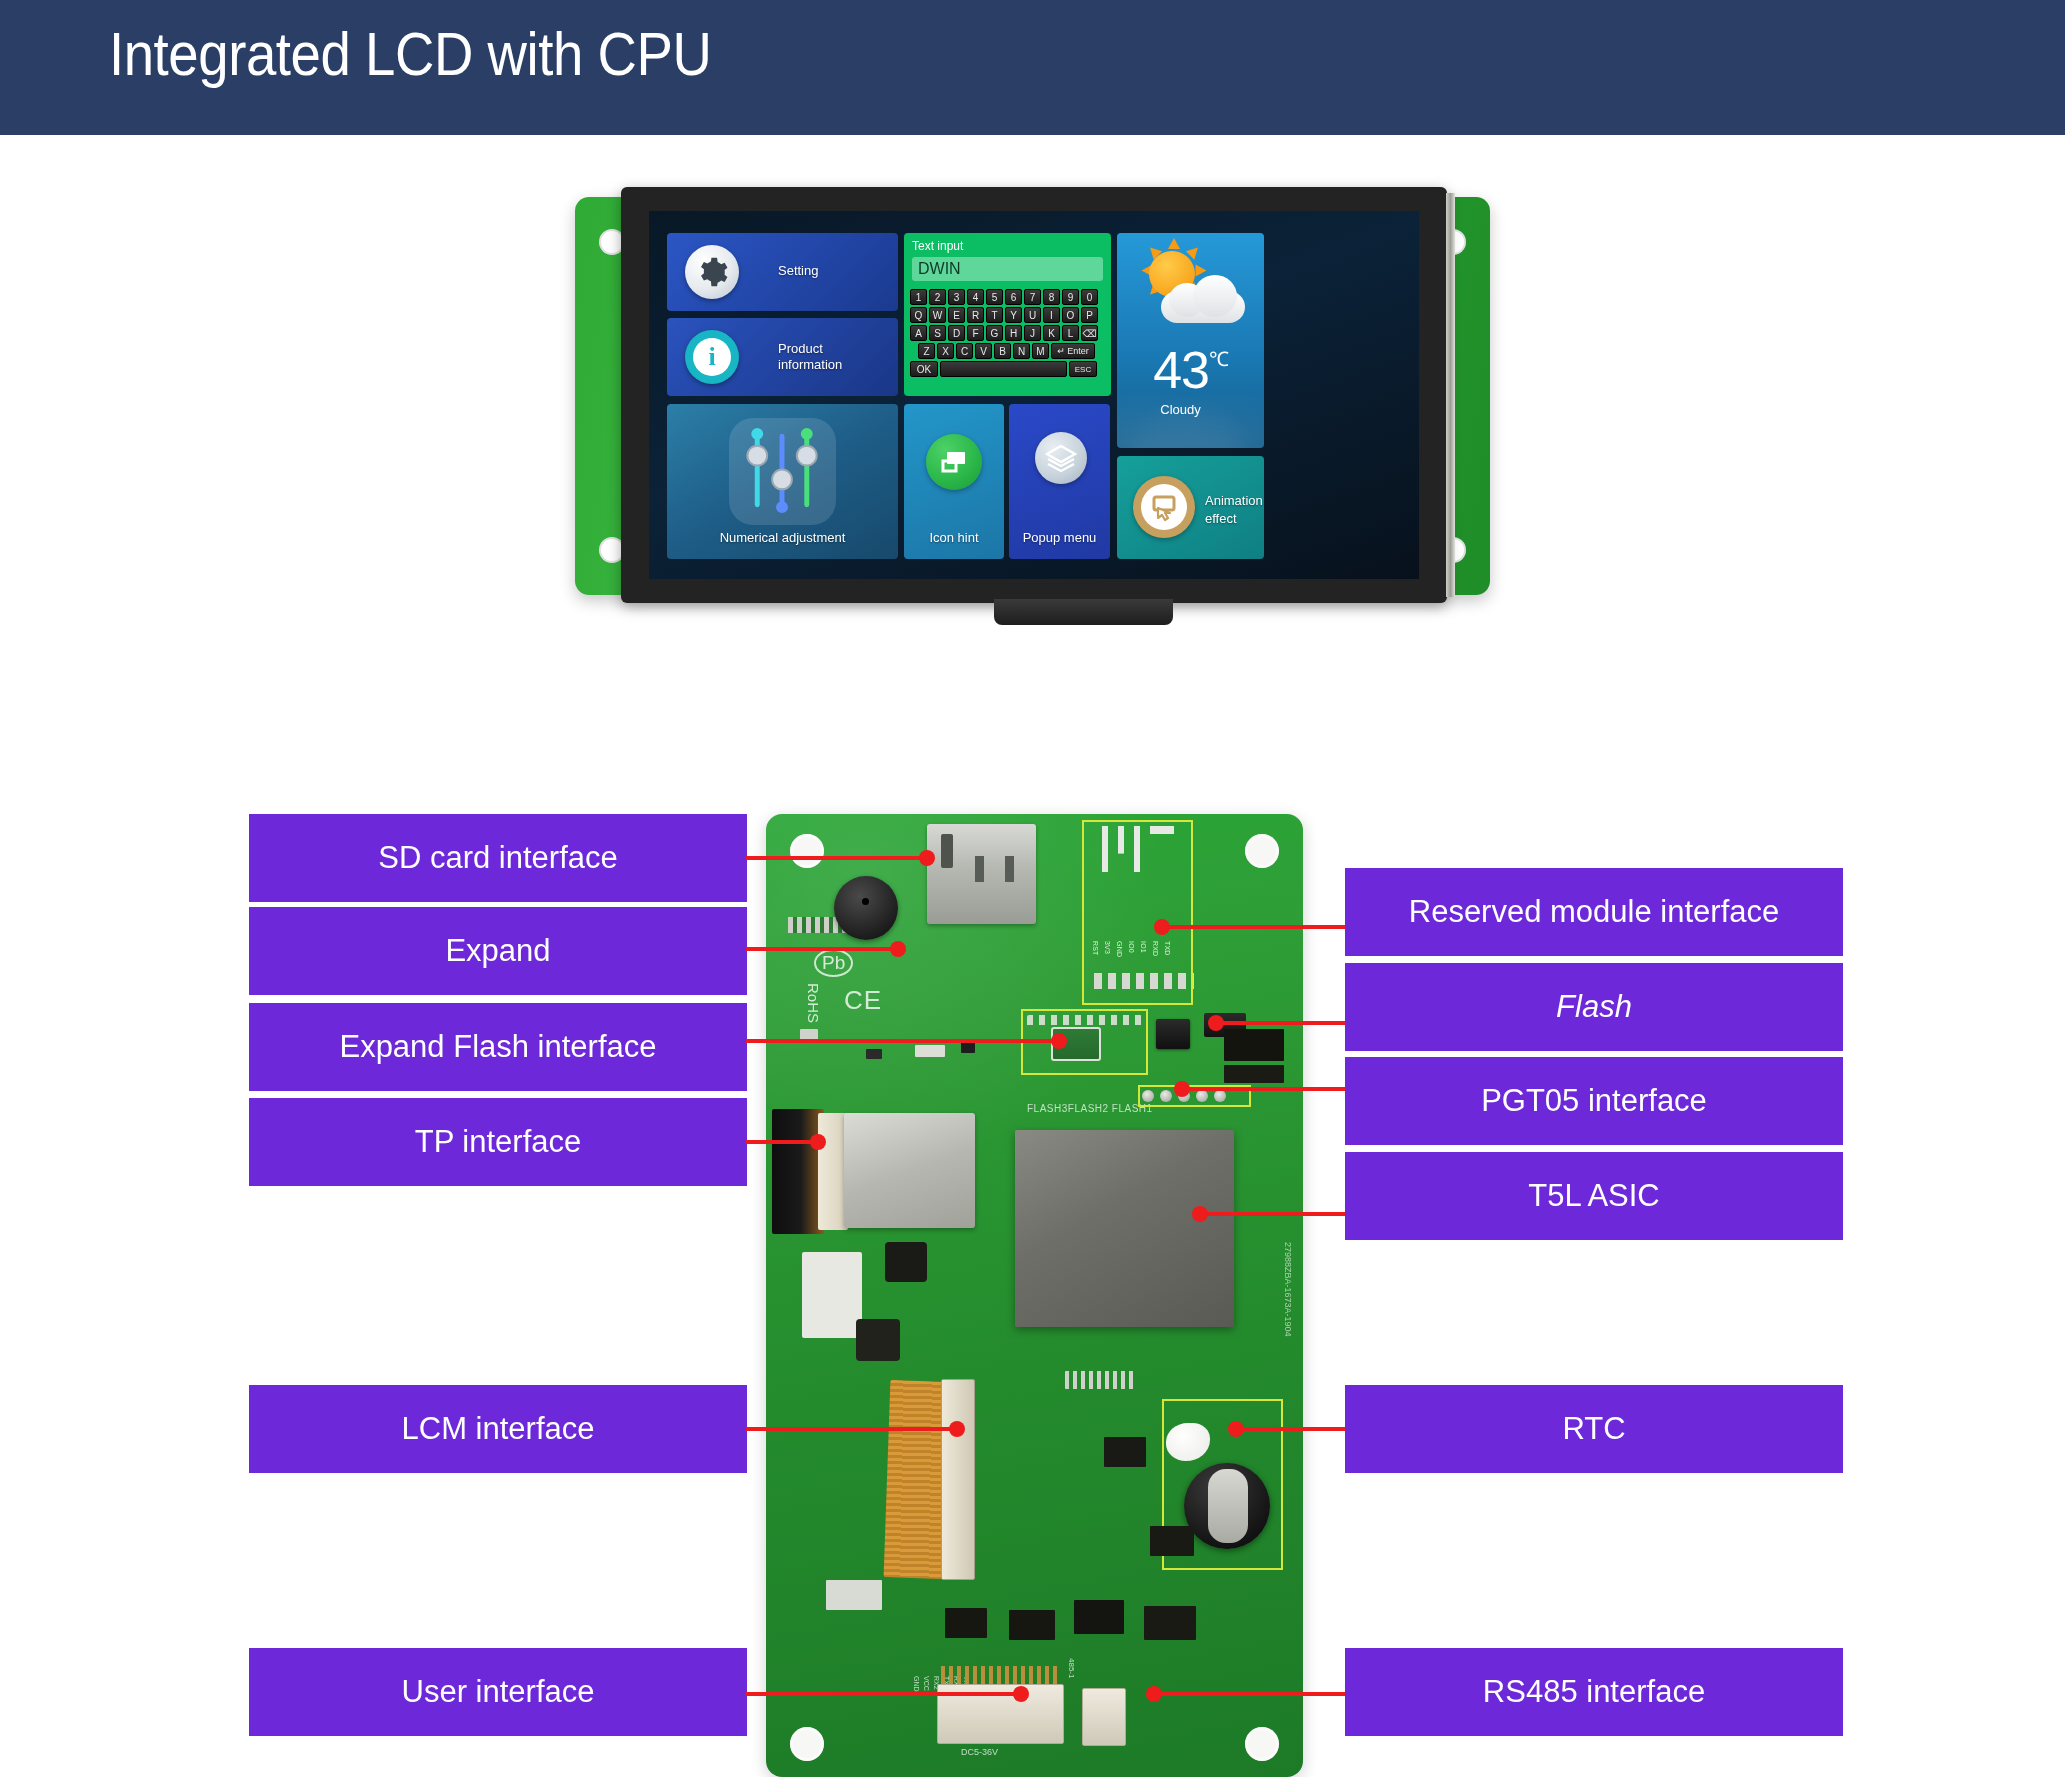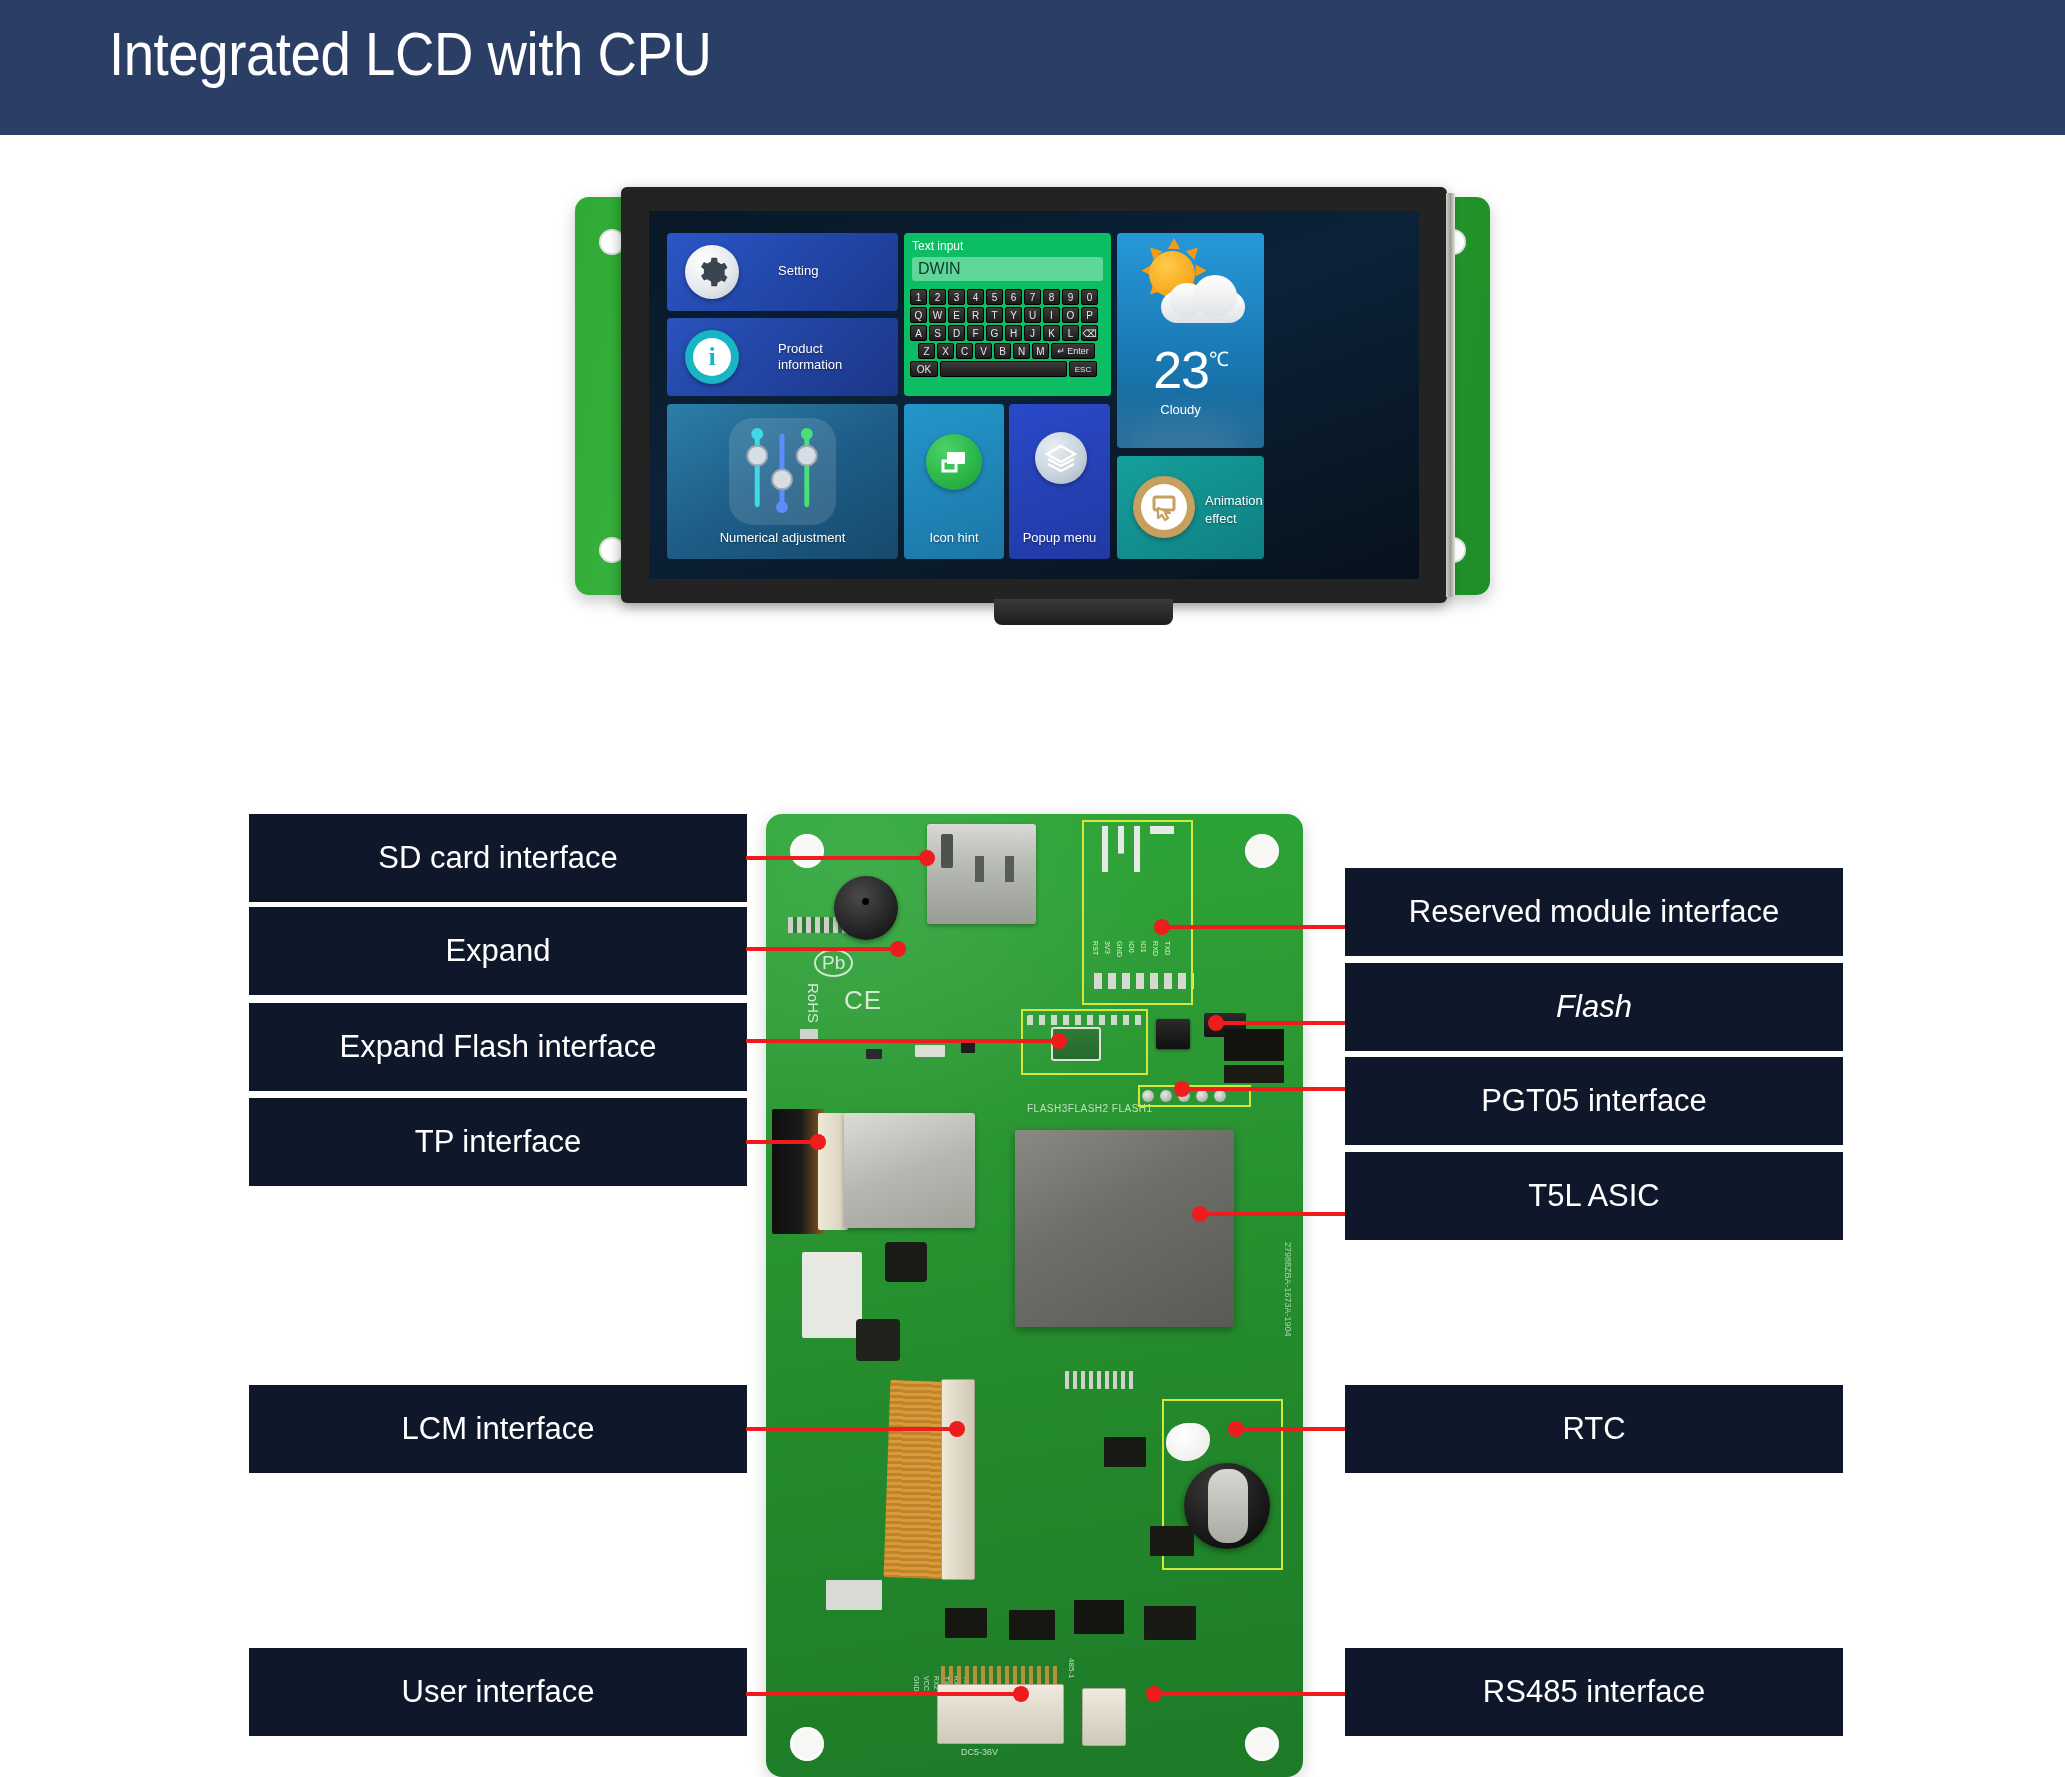--- a/index.html
+++ b/index.html
@@ -427,21 +427,21 @@
     position:absolute; right: 10px; top: 428px; color: rgba(255,255,255,.6); font-size:9px;
     writing-mode: vertical-rl;
   }
 
   
   .smd { position:absolute; border-radius: 1px; }
 
   
   .callout {
     position: absolute;
-    background: #0f172a;
+    background: #6d28d9;
     color: #ffffff;
     display: flex; align-items: center; justify-content: center;
     font-size: 31px;
     text-align: center;
     white-space: nowrap;
   }
   .callout.left  { left: 249px; width: 498px; }
   .callout.right { left: 1345px; width: 498px; }
 
   
@@ -601,21 +601,21 @@
             <div class="w-ray" style="left:11px; top:40px; transform:rotate(-135deg);"></div>
             <div class="w-ray" style="left:51px; top:40px; transform:rotate(135deg);"></div>
             <div class="w-sun"></div>
             <div class="w-cloud">
               <div class="c" style="left:0; top:16px; width:84px; height:32px; border-radius:16px;"></div>
               <div class="c" style="left:8px; top:8px; width:36px; height:34px;"></div>
               <div class="c" style="left:32px; top:0px; width:44px; height:42px;"></div>
             </div>
           </div>
           <div class="w-temp">
-            <span>23</span><sup>℃</sup>
+            <span>43</span><sup>℃</sup>
           </div>
           <div class="w-cond">Cloudy</div>
         </div>
 
         <div class="tile t-anim">
           <div class="tile-icon-circle anim-circle">
             <div class="anim-inner">
               <svg width="30" height="30" viewBox="0 0 30 30" aria-hidden="true">
                 <rect x="5" y="5" width="20" height="13" fill="none" stroke="#c79f5e" stroke-width="3" rx="2"></rect>
                 <path d="M9 16 L9 26 L13 23 L16 28 L19 26 L16 21 L21 21 Z" fill="#ffffff" stroke="#c79f5e" stroke-width="2.2" stroke-linejoin="round"></path>

